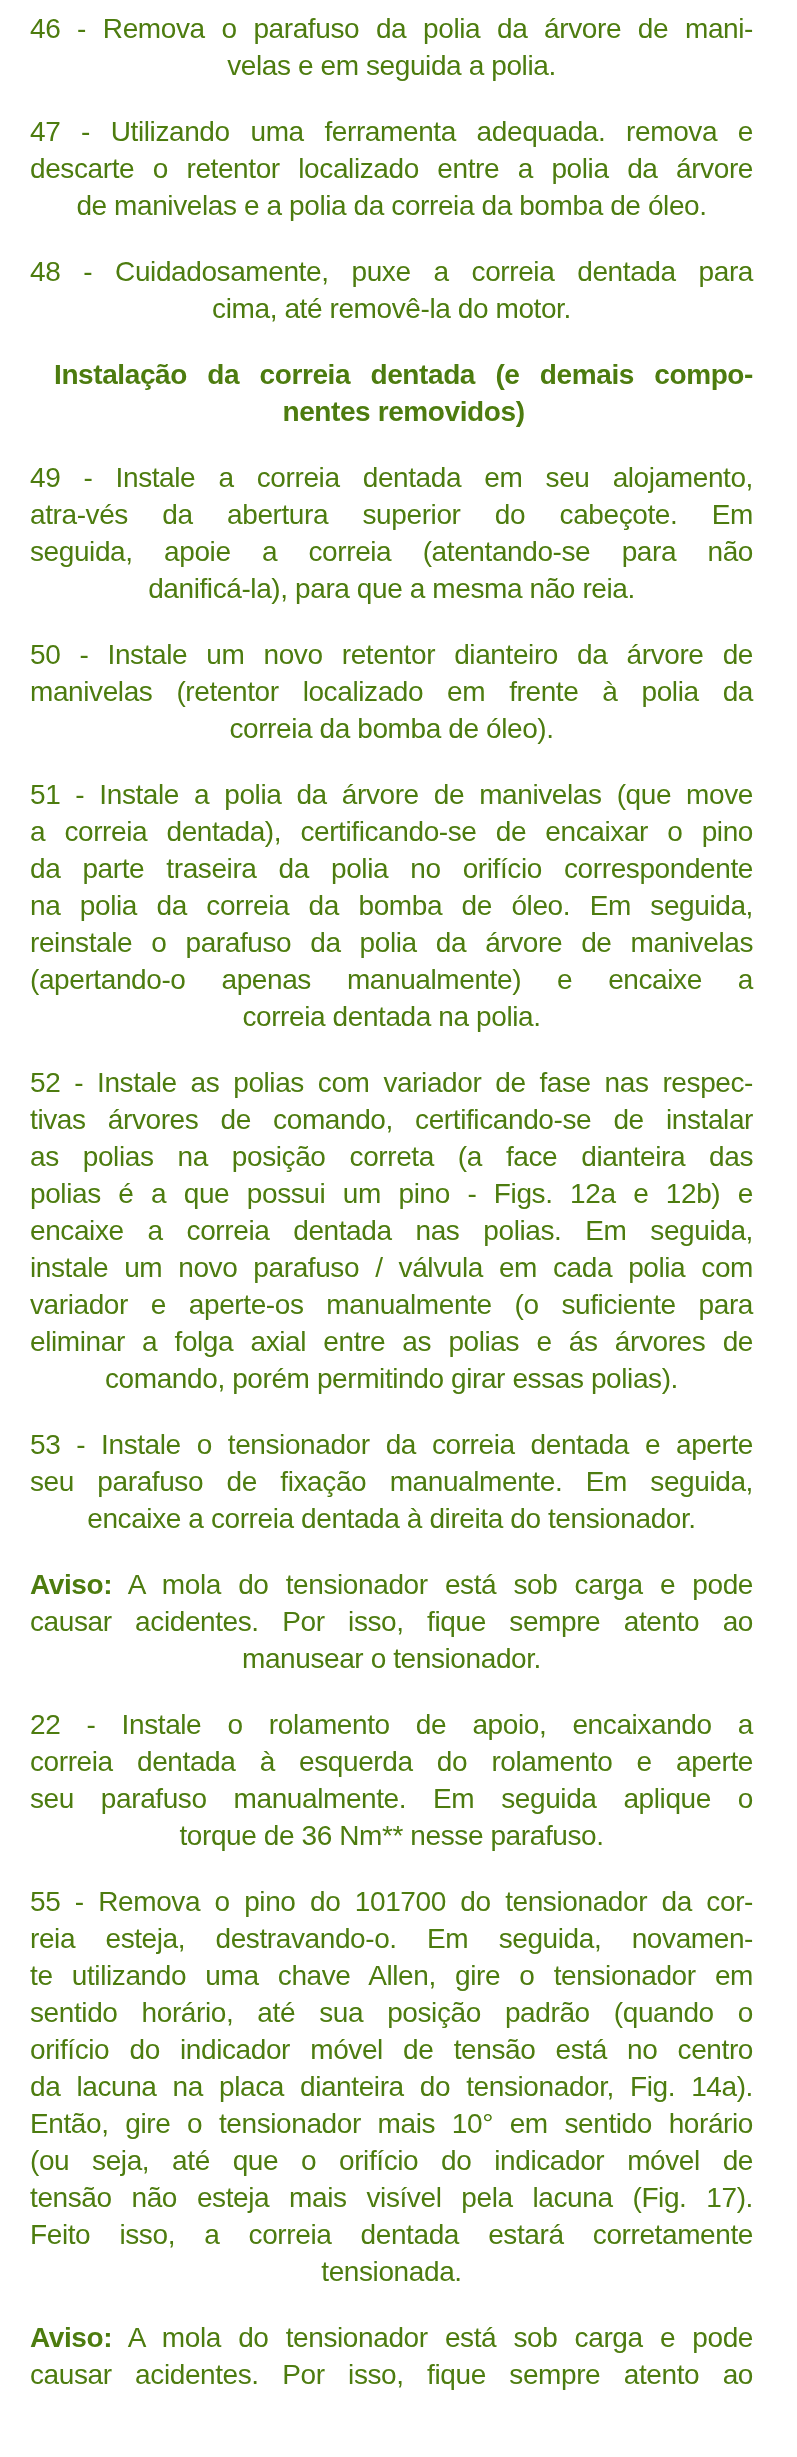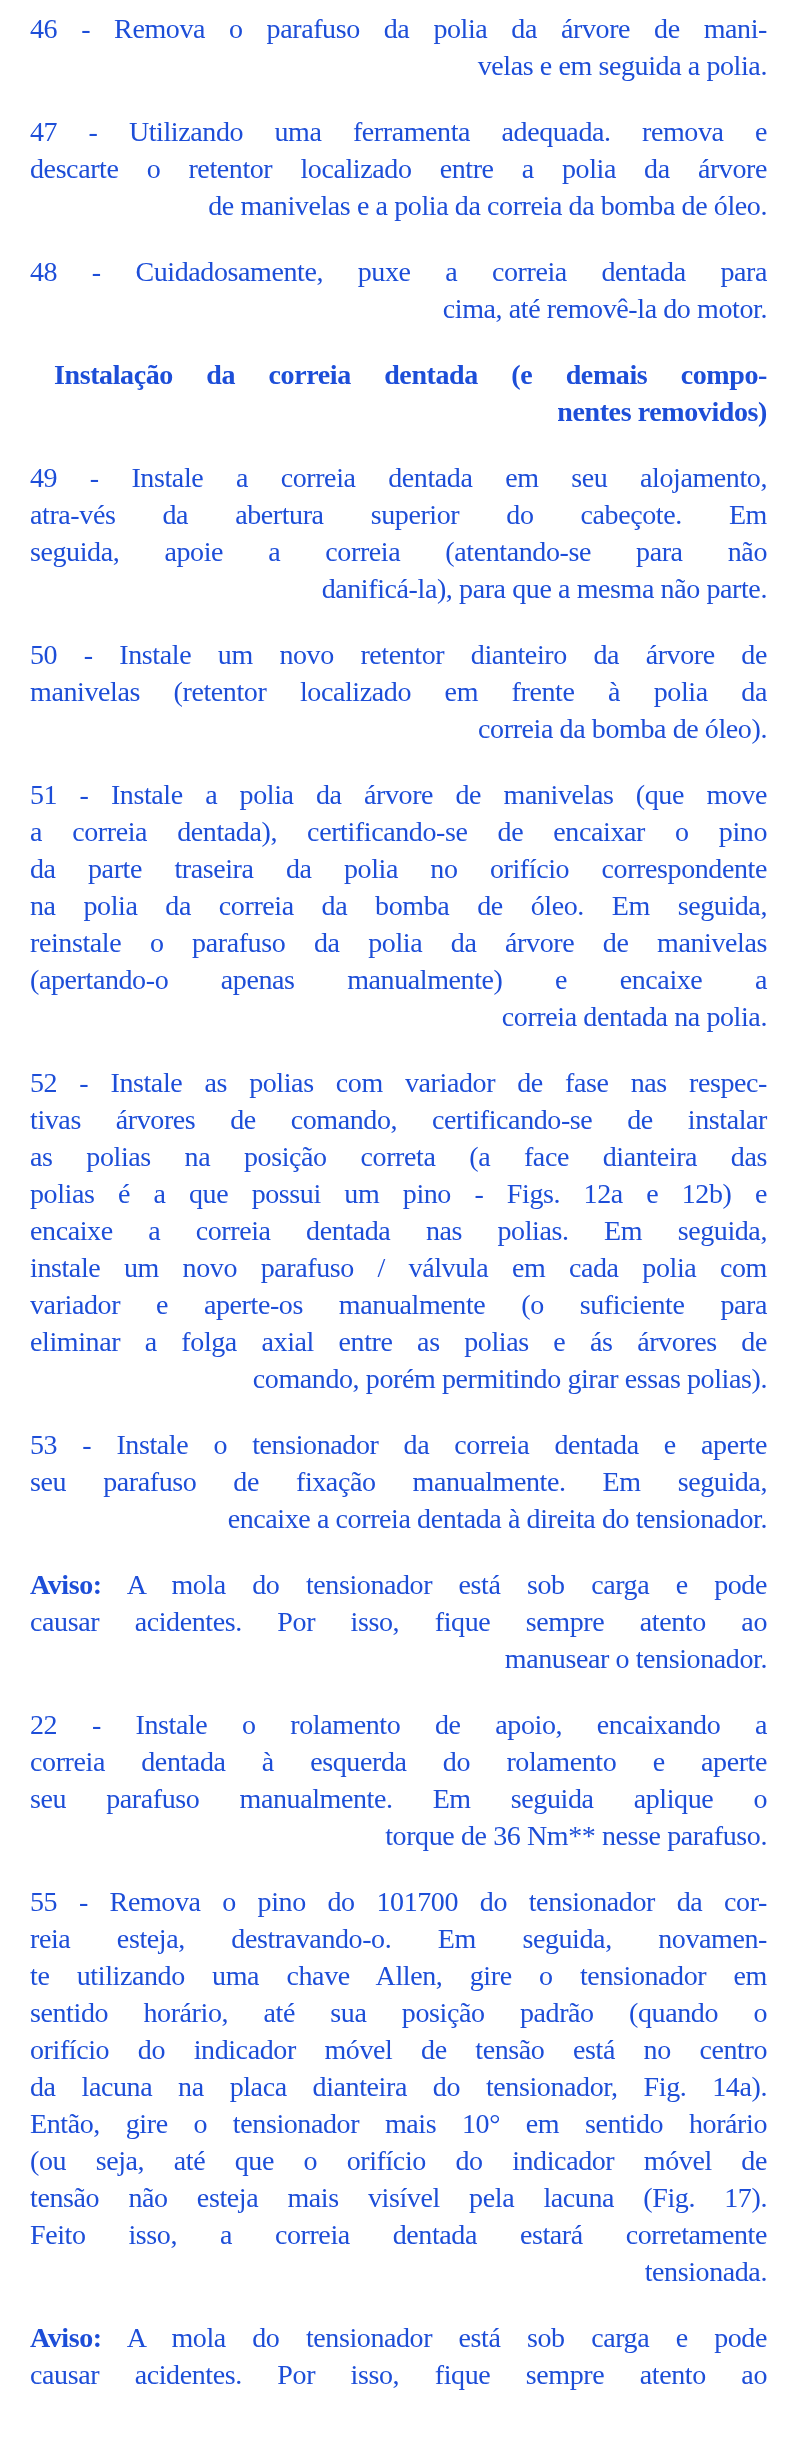--- a/index.html
+++ b/index.html
@@ -1,31 +1,31 @@
 <!DOCTYPE html>
 <html><head>
 <meta charset="utf-8">
 <style>
   html, body { margin: 0; padding: 0; background: #ffffff; }
   .page {
     width: 797px;
     height: 2457px;
     box-sizing: border-box;
-    padding: 10px 30px 0 30px;
+    padding: 10px 44px 0 30px;
     background: #ffffff;
-    color: #1d4ed8;
-    font-family: Liberation Serif, serif;
+    color: #4d7c0f;
+    font-family: Liberation Sans, sans-serif;
     overflow: hidden;
   }
   .para { margin: 0 0 29px 0; }
   .line {
     font-size: 28px;
     line-height: 37px;
     letter-spacing: -0.4px;
-    text-align: right;
+    text-align: center;
     white-space: normal;
   }
   
   .jl { text-align: justify; text-align-last: justify; }
   .heading .line { font-weight: 700; margin-left: 24px; }
   .warn-label { font-weight: 700; margin-top: 36px; }
 </style>
 </head>
 <body>
 
@@ -49,21 +49,21 @@
 
   <div class="para heading">
     <div class="line jl">Instalação da correia dentada (e demais compo-</div>
     <div class="line">nentes removidos)</div>
   </div>
 
   <div class="para">
     <div class="line jl">49 - Instale a correia dentada em seu alojamento,</div>
     <div class="line jl">atra-vés da abertura superior do cabeçote. Em</div>
     <div class="line jl">seguida, apoie a correia (atentando-se para não</div>
-    <div class="line">danificá-la), para que a mesma não parte.</div>
+    <div class="line">danificá-la), para que a mesma não reia.</div>
   </div>
 
   <div class="para">
     <div class="line jl">50 - Instale um novo retentor dianteiro da árvore de</div>
     <div class="line jl">manivelas (retentor localizado em frente à polia da</div>
     <div class="line">correia da bomba de óleo).</div>
   </div>
 
   <div class="para">
     <div class="line jl">51 - Instale a polia da árvore de manivelas (que move</div>

